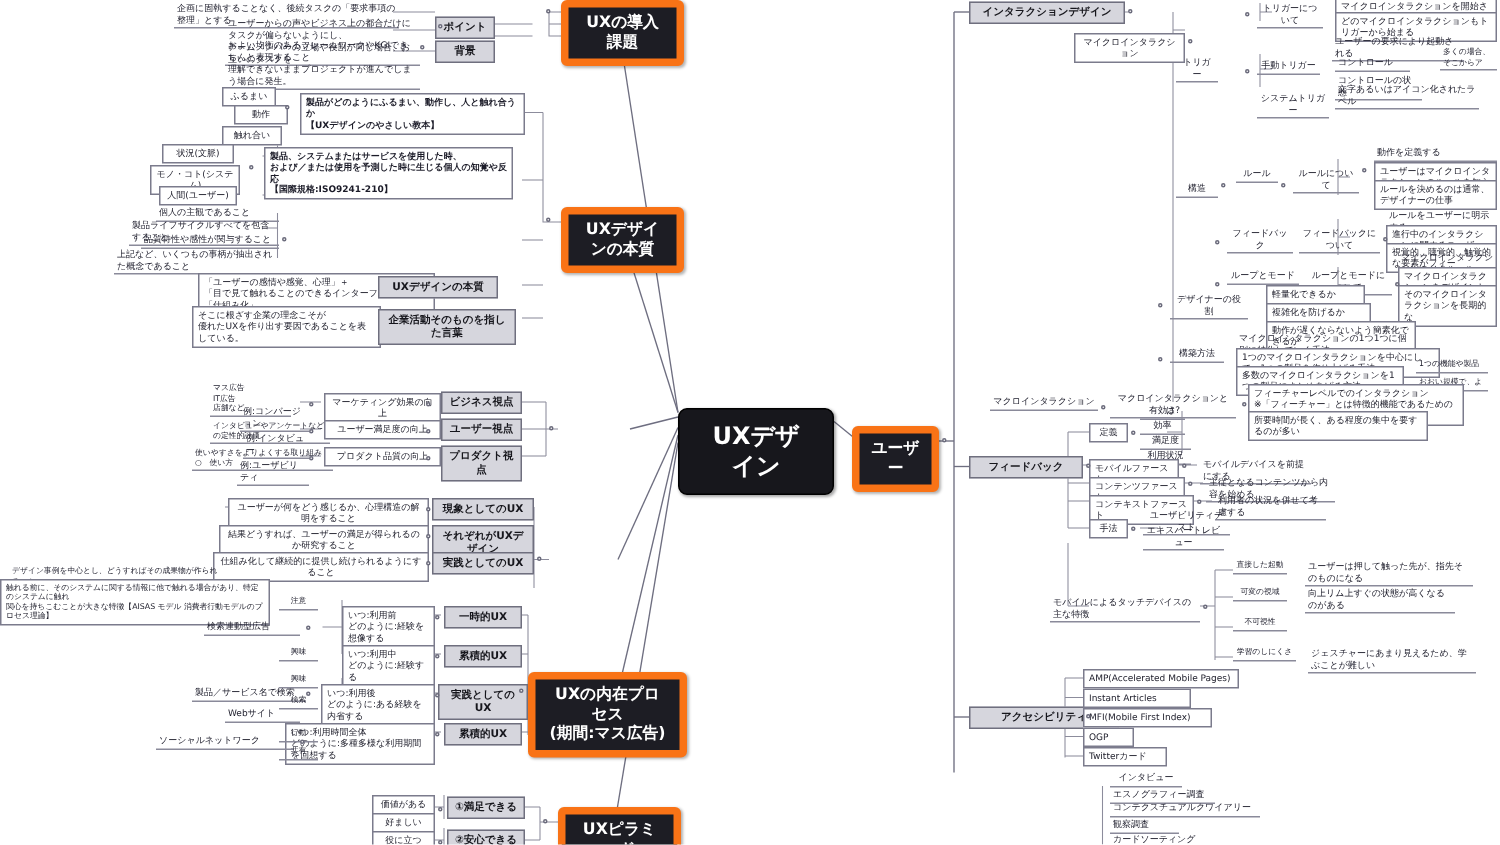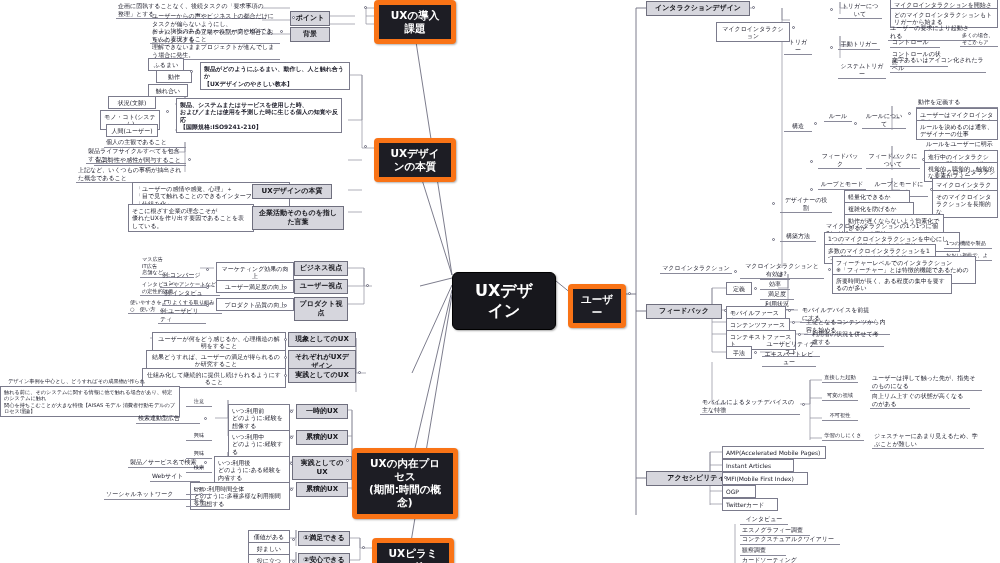--- a/index.html
+++ b/index.html
@@ -178,21 +178,21 @@
     <line x1="710" y1="504" x2="722" y2="504"></line>
 
     <polyline points="735,524 735,563"></polyline>
   </svg>
 
   <div class="node n-root" style="left:452px;top:272px;width:104px;">UXデザイン</div>
 
   <div class="node n-l1" style="left:374px;top:0px;width:82px;">UXの導入課題</div>
   <div class="node n-l1" style="left:374px;top:138px;width:82px;">UXデザインの本質</div>
   <div class="node n-l1" style="left:352px;top:448px;width:106px;">UXの内在プロセス
-(期間:時間の概念)</div>
+(期間:マス広告)</div>
   <div class="node n-l1" style="left:372px;top:538px;width:82px;">UXピラミッド</div>
 
   <div class="node n-l1" style="left:568px;top:284px;width:58px;">ユーザー</div>
 
   <div class="node n-grey" style="left:646px;top:1px;width:104px;">インタラクションデザイン</div>
   <div class="node n-grey" style="left:646px;top:304px;width:76px;">フィードバック</div>
   <div class="node n-grey" style="left:646px;top:471px;width:100px;">アクセシビリティ</div>
 
   <div class="node n-grey" style="left:290px;top:11px;width:40px;">ポイント</div>
   <div class="node n-grey" style="left:290px;top:27px;width:40px;">背景</div>

